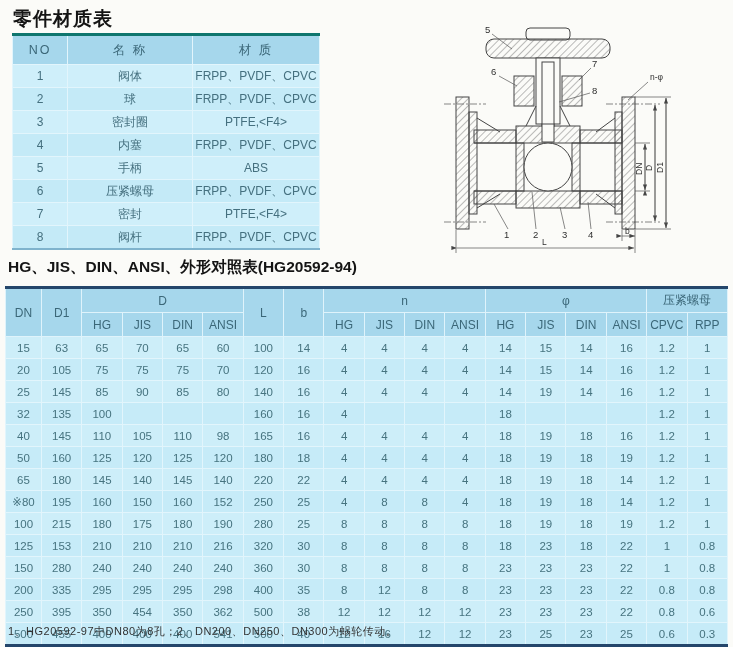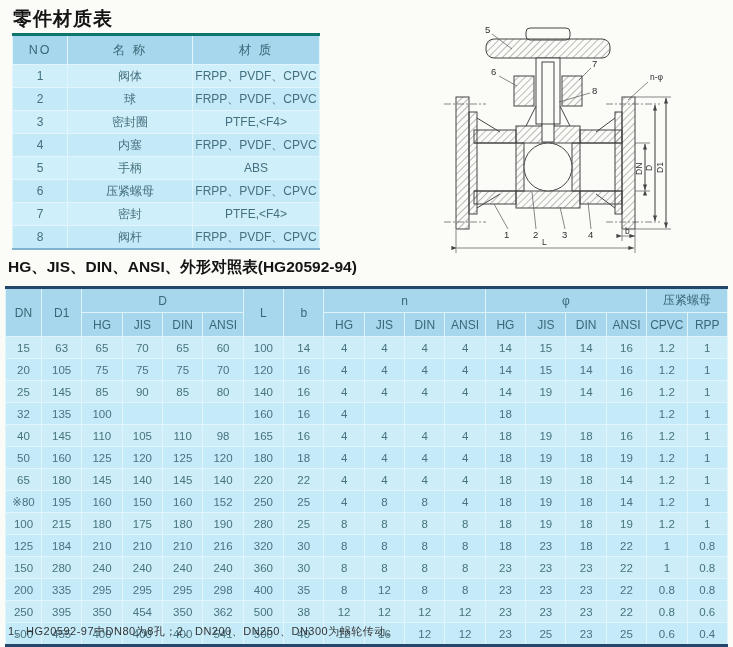--- a/index.html
+++ b/index.html
@@ -451,21 +451,21 @@
         <td>8</td>
         <td>18</td>
         <td>19</td>
         <td>18</td>
         <td>19</td>
         <td>1.2</td>
         <td>1</td>
       </tr>
       <tr>
         <td>125</td>
-        <td>184</td>
+        <td>153</td>
         <td>210</td>
         <td>210</td>
         <td>210</td>
         <td>216</td>
         <td>320</td>
         <td>30</td>
         <td>8</td>
         <td>8</td>
         <td>8</td>
         <td>8</td>
@@ -547,18 +547,18 @@
         <td>40</td>
         <td>12</td>
         <td>16</td>
         <td>12</td>
         <td>12</td>
         <td>23</td>
         <td>25</td>
         <td>23</td>
         <td>25</td>
         <td>0.6</td>
-        <td>0.4</td>
+        <td>0.3</td>
       </tr>
     </tbody>
 </table>
 
 <div class="abs note">1、HG20592-97中DN80为8孔；2、DN200、DN250、DN300为蜗轮传动。</div>
 
 </body></html>

